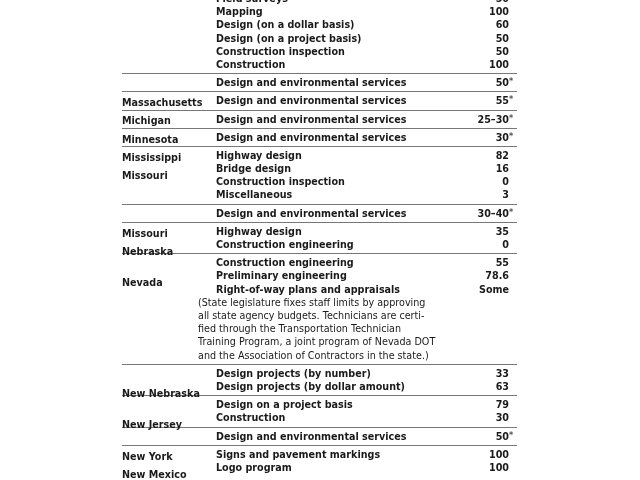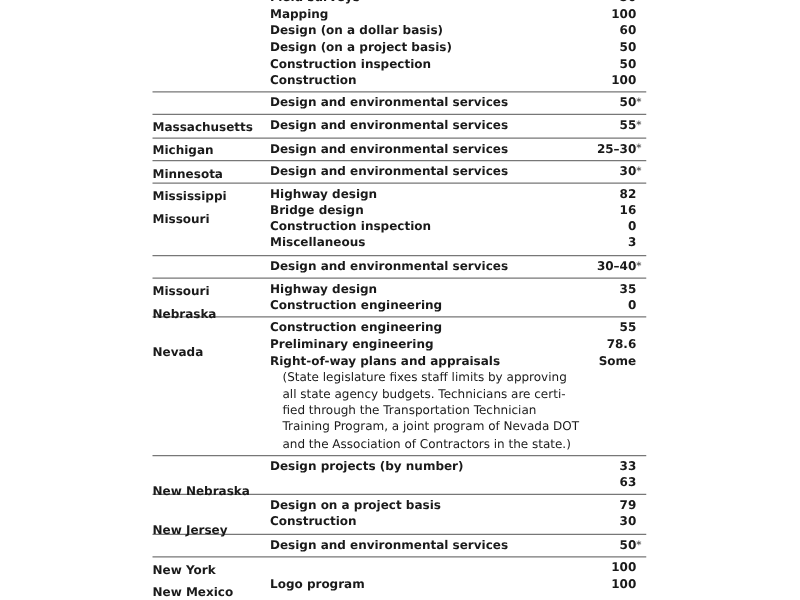--- a/index.html
+++ b/index.html
@@ -6,21 +6,21 @@
   body { width: 640px; height: 480px; overflow: hidden; position: relative;
          font-family: "DejaVu Sans", sans-serif; font-size: 9.6px; color: #1a1a1a; }
   .page { position: absolute; left: 0; top: -8px; width: 640px; }
   .group { position: relative; margin-left: 122px; width: 395px; border-bottom: 1px solid #777; padding: 2px 0 2px 0; }
   .group.nobottom { border-bottom: none; }
   .row { position: relative; height: 13.2px; line-height: 13.2px; white-space: nowrap; font-weight: bold; }
   .state { position: absolute; left: 0; top: 0; margin-top: 20px; }
   .item { position: absolute; left: 94px; top: 0; }
   .val { position: absolute; right: 8px; top: 0; text-align: right; }
   .val .ast { position: absolute; left: 100%; top: -1px; font-size: 8px; color: #555; }
-  .note { margin-left: 104px; width: 240px; line-height: 13.2px; white-space: normal; }
+  .note { margin-left: 76px; width: 240px; line-height: 13.2px; white-space: normal; }
 </style>
 </head>
 <body>
 
 <div class="page" id="page">
     <div class="group" style="padding-top: 0px;">
       <div class="row">
         <span class="state"></span>
         <span class="item">Field surveys</span>
         <span class="val"><span>50</span></span>
@@ -127,20 +127,21 @@
       </div>
       <div class="note">(State legislature fixes staff limits by approving all state agency budgets. Technicians are certi-fied through the Transportation Technician Training Program, a joint program of Nevada DOT and the Association of Contractors in the state.)</div>
     </div>
     <div class="group">
       <div class="row">
         <span class="state">New Nebraska</span>
         <span class="item">Design projects (by number)</span>
         <span class="val"><span>33</span></span>
       </div>
       <div class="row">
+        <span class="item">Design projects (by dollar amount)</span>
         <span class="val"><span>63</span></span>
       </div>
     </div>
     <div class="group">
       <div class="row">
         <span class="state">New Jersey</span>
         <span class="item">Design on a project basis</span>
         <span class="val"><span>79</span></span>
       </div>
       <div class="row">
@@ -151,20 +152,21 @@
     <div class="group">
       <div class="row">
         <span class="state">New York</span>
         <span class="item">Design and environmental services</span>
         <span class="val"><span>50</span><span class="ast">*</span></span>
       </div>
     </div>
     <div class="group nobottom">
       <div class="row">
         <span class="state">New Mexico</span>
+        <span class="item">Signs and pavement markings</span>
         <span class="val"><span>100</span></span>
       </div>
       <div class="row">
         <span class="item">Logo program</span>
         <span class="val"><span>100</span></span>
       </div>
     </div>
   </div>
 
 </body></html>

